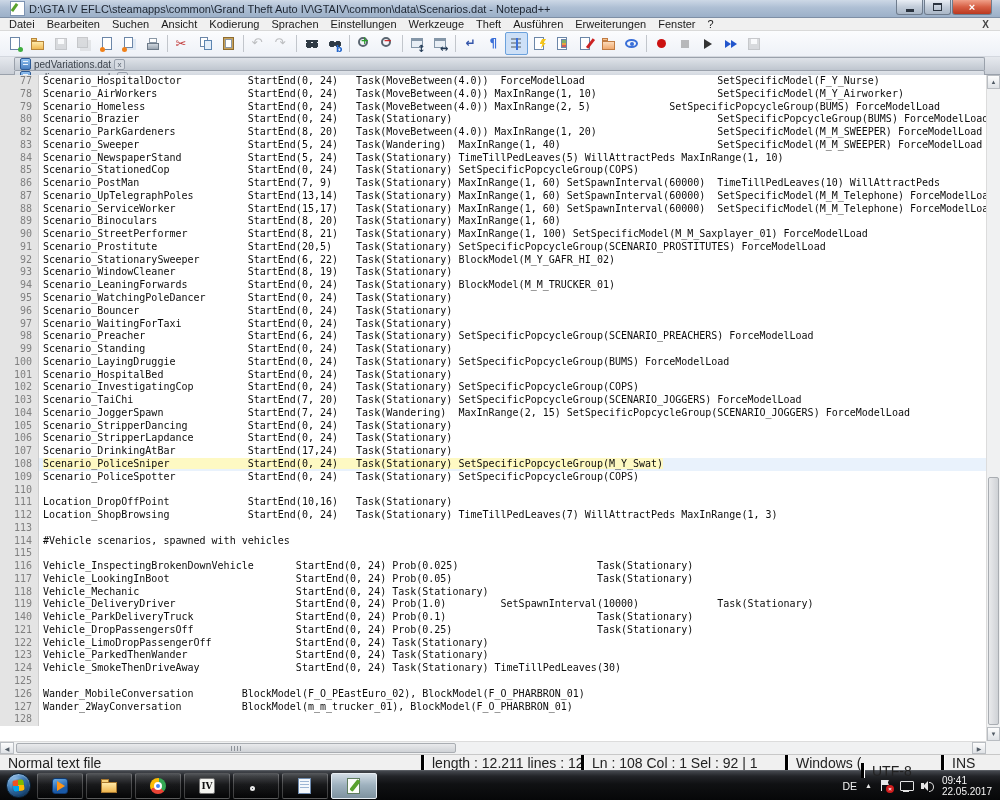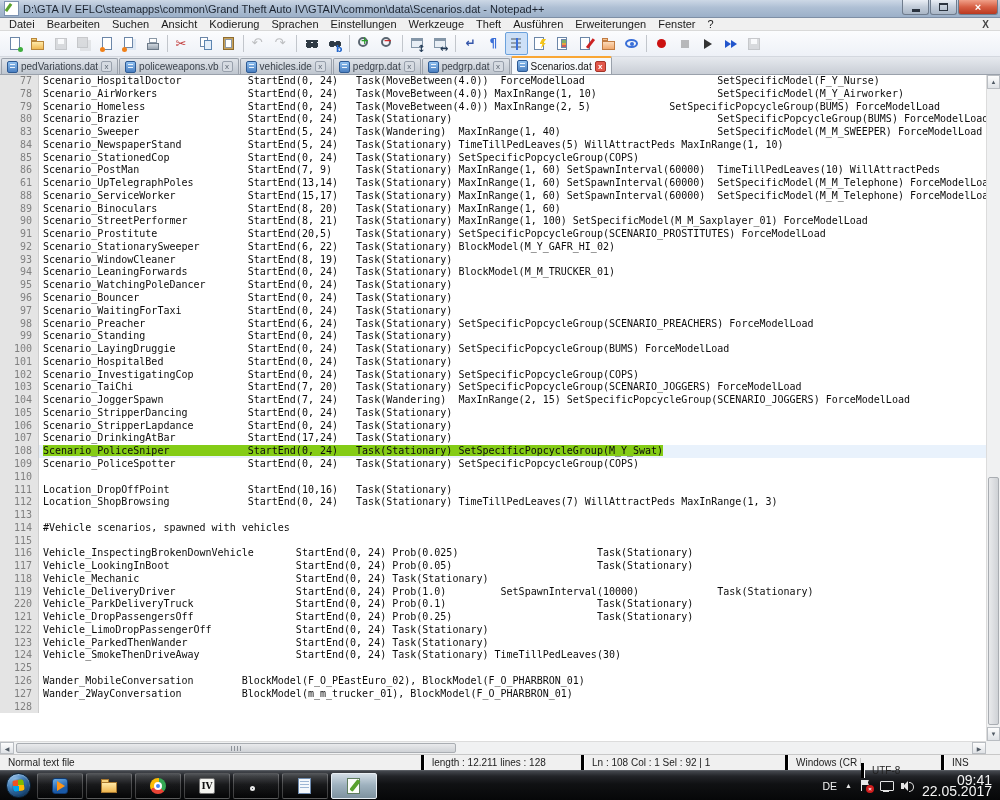--- a/index.html
+++ b/index.html
@@ -2,21 +2,21 @@
 <html><head>
 <meta charset="utf-8">
 <style>
   html,body{margin:0;padding:0;background:#333;}
   #screen{position:relative;width:1000px;height:800px;overflow:hidden;
     font-family:"Liberation Sans","DejaVu Sans",sans-serif;font-size:11px;
     background:#fff;cursor:default;-webkit-user-select:none;user-select:none;}
 
   
   .titlebar{height:18px;background:linear-gradient(180deg,#cdd8e6 0%,#aebfd4 45%,#9cb0c8 100%);
-    display:flex;align-items:center;padding:0 2px;border-bottom:1px solid #7e8fa5;box-sizing:border-box;}
+    display:flex;align-items:center;padding:0 8px;border-bottom:1px solid #7e8fa5;box-sizing:border-box;}
   .app-icon{width:13px;height:13px;margin:0 4px 0 2px;background:#fff;border:1px solid #7d93b2;position:relative;flex:0 0 auto;}
   .app-icon::after{content:"";position:absolute;left:2px;top:1px;width:3px;height:9px;background:#59a22d;transform:rotate(35deg);}
   .title-text{font-size:11px;color:#1c2430;white-space:nowrap;overflow:hidden;flex:1;}
   .win-controls{display:flex;margin-left:4px;align-self:flex-start;}
   .wbtn{width:27px;height:15px;display:flex;align-items:center;justify-content:center;
     border:1px solid #6f7c8d;border-top:none;box-sizing:border-box;
     background:linear-gradient(180deg,#e9eef5,#c2ccd9 50%,#aab7c7);border-radius:0 0 3px 3px;margin-left:1px;}
   .wbtn .glyph-min{width:8px;height:3px;background:#2b3440;margin-top:6px;}
   .wbtn .glyph-max{width:9px;height:8px;border:1px solid #2b3440;box-sizing:border-box;border-top-width:2px;}
   .wbtn.close{width:40px;background:linear-gradient(180deg,#f0a089,#d75f44 50%,#b93820);color:#fff;
@@ -87,64 +87,64 @@
   .ic-folder-as-workspace::after{content:"";width:6px;height:3px;background:#f6c390;border:1px solid #c07b42;top:2px;left:1px;}
   .ic-view-monitoring::before{content:"";width:13px;height:9px;border:2px solid #3a6fd8;border-radius:50%;top:3px;left:1px;}
   .ic-view-monitoring::after{content:"";width:4px;height:4px;border-radius:50%;background:#3a6fd8;top:6px;left:6px;}
   .ic-record-macro::before{content:"";width:9px;height:9px;border-radius:50%;background:#cc1111;top:3px;left:3px;}
   .ic-stop-macro::before{content:"";width:8px;height:8px;background:#555;top:4px;left:4px;}
   .ic-play-macro::before{content:"";width:0;height:0;border-left:8px solid #333;border-top:5px solid transparent;border-bottom:5px solid transparent;top:3px;left:4px;}
   .ic-run-macro-multiple::before{content:"";width:0;height:0;border-left:6px solid #2255cc;border-top:4px solid transparent;border-bottom:4px solid transparent;top:4px;left:2px;}
   .ic-run-macro-multiple::after{content:"";width:0;height:0;border-left:6px solid #2255cc;border-top:4px solid transparent;border-bottom:4px solid transparent;top:4px;left:8px;}
 
   
-  .tabbar{height:18px;background:linear-gradient(180deg,#e6e9ee,#c9ced6);display:flex;align-items:flex-end;
-    padding:0 1px;border-bottom:1px solid #9aa1ab;box-sizing:border-box;}
+  .tabbar{height:18px;background:linear-gradient(180deg,#e6e9ee,#c9ced6);display:flex;
+    padding:0 14px;border-bottom:1px solid #9aa1ab;box-sizing:border-box;flex-direction:column;}
   .tab{height:16px;display:flex;align-items:center;gap:3px;padding:0 5px;margin-right:1px;
     background:linear-gradient(180deg,#dfe3e9,#bfc6cf);border:1px solid #9aa1ab;border-bottom:none;
     border-radius:2px 2px 0 0;font-size:10px;color:#3c434c;white-space:nowrap;box-sizing:border-box;}
   .tab.active{height:18px;background:#f6f9fc;border-top:2px solid #f9a634;color:#111;}
   .tab-doc-icon{width:11px;height:12px;border-radius:2px;background:linear-gradient(180deg,#8fc0f0,#4a7fc0);
     border:1px solid #2d5a94;box-sizing:border-box;position:relative;flex:0 0 auto;}
   .tab-doc-icon::after{content:"";position:absolute;left:2px;top:2px;width:5px;height:6px;
     background:repeating-linear-gradient(180deg,#eaf3fc 0 1px,transparent 1px 3px);}
   .tab-close{width:11px;height:11px;border:1px solid #98a0ac;background:#d6dbe2;color:#5a6470;
     font-size:8px;line-height:9px;text-align:center;box-sizing:border-box;border-radius:2px;flex:0 0 auto;}
   .tab.active .tab-close{background:#e2574b;border-color:#a33327;color:#fff;font-weight:bold;}
 
   
   .editor{position:relative;height:679px;background:#fff;overflow:hidden;}
   .ed-lines{position:absolute;left:0;top:0;right:14px;bottom:13px;overflow:hidden;
     font-family:"DejaVu Sans Mono","Liberation Mono",monospace;font-size:10px;}
   .ed-line{display:flex;height:12.77px;line-height:12.77px;}
   .ln{flex:0 0 32px;padding-right:6px;text-align:right;background:#e4e4e4;color:#808080;border-right:1px solid #cdcdcd;}
   .txt{flex:1;white-space:pre;overflow:hidden;padding-left:4px;color:#0c0c0c;}
   .ed-line.current .txt{background:#e9f2fc;}
-  .sel{background:#84cc16;}
+  .sel{background:#fef9c3;}
   .caret{display:inline-block;width:2px;height:11px;background:#6a00a8;vertical-align:-2px;margin-right:-2px;}
 
   .vscroll{position:absolute;top:0;right:0;width:14px;bottom:13px;background:#f0f1f2;border-left:1px solid #dcdcdc;box-sizing:border-box;}
   .varrow{position:absolute;left:0;width:13px;height:14px;display:flex;align-items:center;justify-content:center;
     font-size:6px;color:#505a64;background:linear-gradient(180deg,#fdfdfd,#dfe2e6);border:1px solid #b9bdc2;box-sizing:border-box;}
   .varrow.up{top:0;} .varrow.down{bottom:0;}
   .vthumb{position:absolute;left:1px;width:11px;top:402px;height:248px;background:linear-gradient(90deg,#e9eaec,#cfd2d6);
     border:1px solid #a9adb2;border-radius:2px;box-sizing:border-box;}
   .hscroll{position:absolute;left:0;right:14px;bottom:0;height:13px;background:#f0f1f2;border-top:1px solid #dcdcdc;box-sizing:border-box;}
   .harrow{position:absolute;top:0;width:14px;height:12px;display:flex;align-items:center;justify-content:center;
     font-size:6px;color:#505a64;background:linear-gradient(180deg,#fdfdfd,#dfe2e6);border:1px solid #b9bdc2;box-sizing:border-box;}
   .harrow.left{left:0;} .harrow.right{right:0;}
   .hthumb{position:absolute;left:16px;top:1px;width:440px;height:10px;background:linear-gradient(180deg,#e9eaec,#cfd2d6);
     border:1px solid #a9adb2;border-radius:2px;box-sizing:border-box;}
   .hthumb::after{content:"";position:absolute;left:50%;top:2px;margin-left:-5px;width:10px;height:5px;
     background:repeating-linear-gradient(90deg,#8d9299 0 1px,transparent 1px 3px);}
   .scroll-corner{position:absolute;right:0;bottom:0;width:14px;height:13px;background:#f0f1f2;}
 
   
   .statusbar{height:16px;background:#f0f0f0;border-top:1px solid #c8c8c8;display:flex;align-items:center;
-    font-size:10px;color:#222;box-sizing:border-box;}
+    font-size:14px;color:#222;box-sizing:border-box;}
   .sb-cell{height:100%;display:flex;align-items:center;padding:0 8px;border-left:3px solid #000000;
     box-shadow:inset 1px 0 0 #fcfcfc;white-space:nowrap;overflow:hidden;box-sizing:border-box;}
   .sb-doctype{flex:1;border-left:none;box-shadow:none;}
   .sb-length{width:160px;} .sb-pos{width:204px;} .sb-eol{width:76px;} .sb-enc{width:80px;margin-top:16px;} .sb-ins{width:59px;}
 
   
   .taskbar{height:30px;background:linear-gradient(180deg,#44484e 0%,#222428 18%,#101113 45%,#060708 100%);
     border-top:1px solid #585c62;display:flex;align-items:center;padding:0 4px;box-sizing:border-box;}
   .start-orb{width:25px;height:25px;border-radius:50%;margin:0 6px 0 2px;position:relative;flex:0 0 auto;
     background:radial-gradient(circle at 35% 28%,#9cc7ef 0%,#3e7cb8 40%,#123c66 75%,#0a2742 100%);
@@ -191,21 +191,21 @@
     color:#fff;font-size:6px;line-height:8px;text-align:center;font-weight:bold;}
   .tray-network{width:13px;height:12px;position:relative;}
   .tray-network::before{content:"";position:absolute;left:0;top:1px;width:12px;height:8px;border:1.5px solid #e4e4e4;border-radius:1px;}
   .tray-network::after{content:"";position:absolute;left:3px;bottom:0;width:6px;height:2px;background:#e4e4e4;}
   .tray-speaker{width:13px;height:12px;position:relative;}
   .tray-speaker::before{content:"";position:absolute;left:0;top:3px;width:3px;height:6px;background:#e4e4e4;}
   .tray-speaker::after{content:"";position:absolute;left:2px;top:1px;width:0;height:0;
     border-right:5px solid #e4e4e4;border-top:5px solid transparent;border-bottom:5px solid transparent;}
   .tray-speaker .wave{position:absolute;left:8px;top:2px;width:4px;height:8px;border:1.5px solid #e4e4e4;
     border-left:none;border-top-right-radius:6px;border-bottom-right-radius:6px;}
-  .tray-clock{text-align:right;font-size:14px;line-height:11px;color:#f5f5f5;padding-right:4px;}
+  .tray-clock{text-align:left;font-size:10px;line-height:11px;color:#f5f5f5;padding-right:4px;}
 </style>
 </head>
 <body>
 
 <div id="screen">
 
   <div>
 
     <div class="titlebar">
       <span class="app-icon"></span>
@@ -389,37 +389,41 @@
           </div>
           <div class="ed-line">
             <span class="ln">79</span>
             <span class="txt">Scenario_Homeless                 StartEnd(0, 24)   Task(MoveBetween(4.0)) MaxInRange(2, 5)             SetSpecificPopcycleGroup(BUMS) ForceModelLoad</span>
           </div>
           <div class="ed-line">
             <span class="ln">80</span>
             <span class="txt">Scenario_Brazier                  StartEnd(0, 24)   Task(Stationary)                                            SetSpecificPopcycleGroup(BUMS) ForceModelLoad</span>
           </div>
           <div class="ed-line">
+            <span class="ln">82</span>
+            <span class="txt">Scenario_ParkGardeners            StartEnd(8, 20)   Task(MoveBetween(4.0)) MaxInRange(1, 20)                    SetSpecificModel(M_M_SWEEPER) ForceModelLoad</span>
+          </div>
+          <div class="ed-line">
             <span class="ln">83</span>
             <span class="txt">Scenario_Sweeper                  StartEnd(5, 24)   Task(Wandering)  MaxInRange(1, 40)                          SetSpecificModel(M_M_SWEEPER) ForceModelLoad</span>
           </div>
           <div class="ed-line">
             <span class="ln">84</span>
             <span class="txt">Scenario_NewspaperStand           StartEnd(5, 24)   Task(Stationary) TimeTillPedLeaves(5) WillAttractPeds MaxInRange(1, 10)</span>
           </div>
           <div class="ed-line">
             <span class="ln">85</span>
             <span class="txt">Scenario_StationedCop             StartEnd(0, 24)   Task(Stationary) SetSpecificPopcycleGroup(COPS)</span>
           </div>
           <div class="ed-line">
             <span class="ln">86</span>
             <span class="txt">Scenario_PostMan                  StartEnd(7, 9)    Task(Stationary) MaxInRange(1, 60) SetSpawnInterval(60000)  TimeTillPedLeaves(10) WillAttractPeds</span>
           </div>
           <div class="ed-line">
-            <span class="ln">61</span>
+            <span class="ln">87</span>
             <span class="txt">Scenario_UpTelegraphPoles         StartEnd(13,14)   Task(Stationary) MaxInRange(1, 60) SetSpawnInterval(60000)  SetSpecificModel(M_M_Telephone) ForceModelLoad</span>
           </div>
           <div class="ed-line">
             <span class="ln">88</span>
             <span class="txt">Scenario_ServiceWorker            StartEnd(15,17)   Task(Stationary) MaxInRange(1, 60) SetSpawnInterval(60000)  SetSpecificModel(M_M_Telephone) ForceModelLoad</span>
           </div>
           <div class="ed-line">
             <span class="ln">89</span>
             <span class="txt">Scenario_Binoculars               StartEnd(8, 20)   Task(Stationary) MaxInRange(1, 60)</span>
           </div>
@@ -537,21 +541,21 @@
           </div>
           <div class="ed-line">
             <span class="ln">118</span>
             <span class="txt">Vehicle_Mechanic                          StartEnd(0, 24) Task(Stationary)</span>
           </div>
           <div class="ed-line">
             <span class="ln">119</span>
             <span class="txt">Vehicle_DeliveryDriver                    StartEnd(0, 24) Prob(1.0)         SetSpawnInterval(10000)             Task(Stationary)</span>
           </div>
           <div class="ed-line">
-            <span class="ln">220</span>
+            <span class="ln">140</span>
             <span class="txt">Vehicle_ParkDeliveryTruck                 StartEnd(0, 24) Prob(0.1)                         Task(Stationary)</span>
           </div>
           <div class="ed-line">
             <span class="ln">121</span>
             <span class="txt">Vehicle_DropPassengersOff                 StartEnd(0, 24) Prob(0.25)                        Task(Stationary)</span>
           </div>
           <div class="ed-line">
             <span class="ln">122</span>
             <span class="txt">Vehicle_LimoDropPassengerOff              StartEnd(0, 24) Task(Stationary)</span>
           </div>

